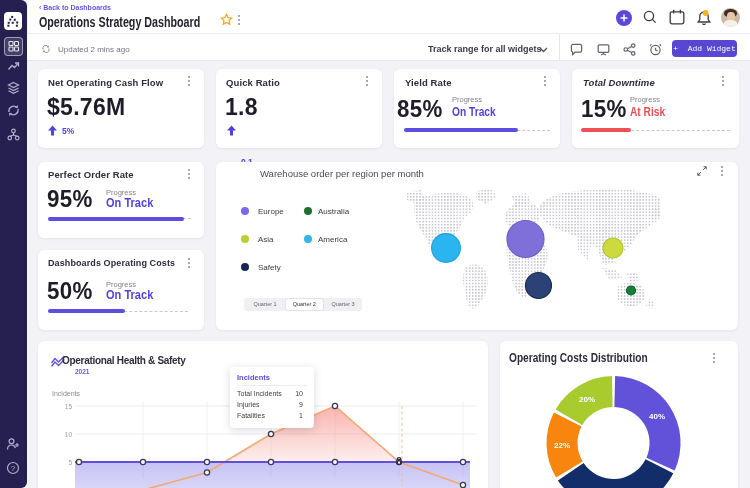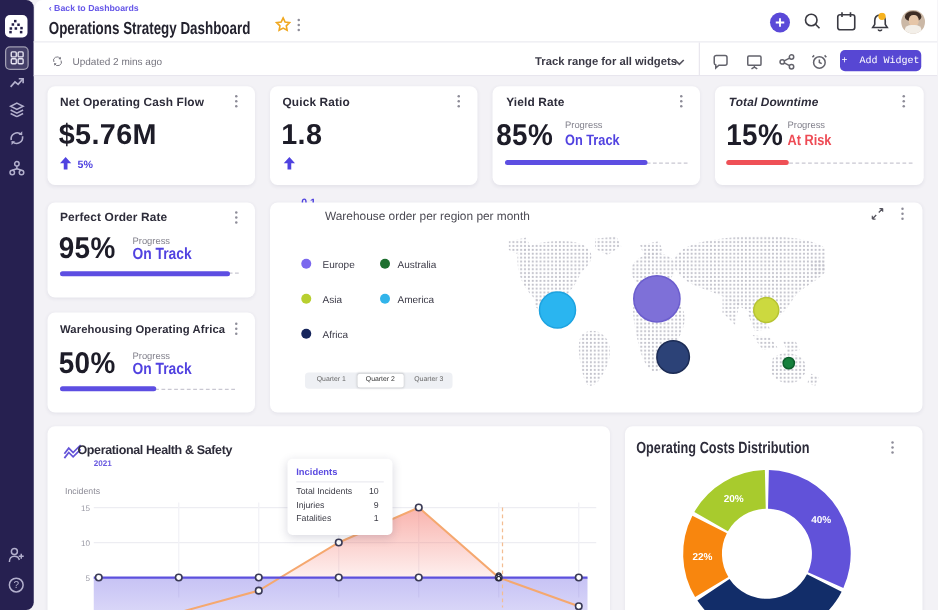--- a/index.html
+++ b/index.html
@@ -226,21 +226,21 @@
   </div>
 <div class="abs bignum" style="left:47px;top:185px;font-size:24px;transform:scaleX(0.93);transform-origin:left top;">95%</div>
 <div class="abs prog-label" style="left:106px;top:188px;">Progress</div>
 <div class="abs ontrack" style="left:106px;top:195px;font-size:13px;">On Track</div>
 <div class="bar" style="left:48px;top:216.5px;width:143px;">
   <div class="dash"></div>
     <div class="fill" style="width:136px;"></div>
 </div>
 
 <div class="card" style="left:38px;top:250px;width:166px;height:80px;"></div>
-<div class="abs ctitle" style="left:48px;top:258px;font-size:9px;">Warehousing Operating Africa</div>
+<div class="abs ctitle" style="left:48px;top:258px;font-size:9px;">Dashboards Operating Costs</div>
 <div class="kebab" style="left:188px;top:258px;">
     <i></i>
     <i></i>
     <i></i>
   </div>
 <div class="abs bignum" style="left:47px;top:277px;font-size:24px;transform:scaleX(0.93);transform-origin:left top;">50%</div>
 <div class="abs prog-label" style="left:106px;top:280px;">Progress</div>
 <div class="abs ontrack" style="left:106px;top:287px;font-size:13px;">On Track</div>
 <div class="bar" style="left:48px;top:309px;width:140px;">
   <div class="dash"></div>
@@ -263,21 +263,21 @@
 
 <div class="abs" style="left:241px;top:207px;width:8px;height:8px;border-radius:50%;background:#7b68ee;"></div>
 <div class="abs" style="left:258px;top:207px;font-size:8px;color:#3a3946;">Europe</div>
 <div class="abs" style="left:304px;top:207px;width:8px;height:8px;border-radius:50%;background:#1d6f2f;"></div>
 <div class="abs" style="left:318px;top:207px;font-size:8px;color:#3a3946;">Australia</div>
 <div class="abs" style="left:241px;top:235px;width:8px;height:8px;border-radius:50%;background:#b8cf2f;"></div>
 <div class="abs" style="left:258px;top:235px;font-size:8px;color:#3a3946;">Asia</div>
 <div class="abs" style="left:304px;top:235px;width:8px;height:8px;border-radius:50%;background:#32b4ea;"></div>
 <div class="abs" style="left:318px;top:235px;font-size:8px;color:#3a3946;">America</div>
 <div class="abs" style="left:241px;top:263px;width:8px;height:8px;border-radius:50%;background:#16255c;"></div>
-<div class="abs" style="left:258px;top:263px;font-size:8px;color:#3a3946;">Africa</div>
+<div class="abs" style="left:258px;top:263px;font-size:8px;color:#3a3946;">Safety</div>
 
 <div class="abs" style="left:244px;top:298px;width:118px;height:12.5px;background:#eef0f4;border-radius:3px;"></div>
 <div class="abs" style="left:246px;top:299px;width:38px;font-size:5.5px;color:#666;text-align:center;line-height:10.5px;">Quarter 1</div>
 <div class="abs" style="left:286px;top:299px;width:36.5px;height:10.5px;background:#fff;border-radius:2px;box-shadow:0 0 2px rgba(0,0,0,0.2);font-size:5.5px;color:#333;text-align:center;line-height:10.5px;">Quarter 2</div>
 <div class="abs" style="left:324px;top:299px;width:38px;font-size:5.5px;color:#666;text-align:center;line-height:10.5px;">Quarter 3</div>
 
 <svg class="abs" style="left:405px;top:185px;" width="255" height="130" viewBox="405 185 255 130">
   <defs>
     <pattern id="dots" width="3.1" height="3.1" patternUnits="userSpaceOnUse">
       <circle cx="1.5" cy="1.5" r="0.85" fill="#bfbfc9"></circle>

